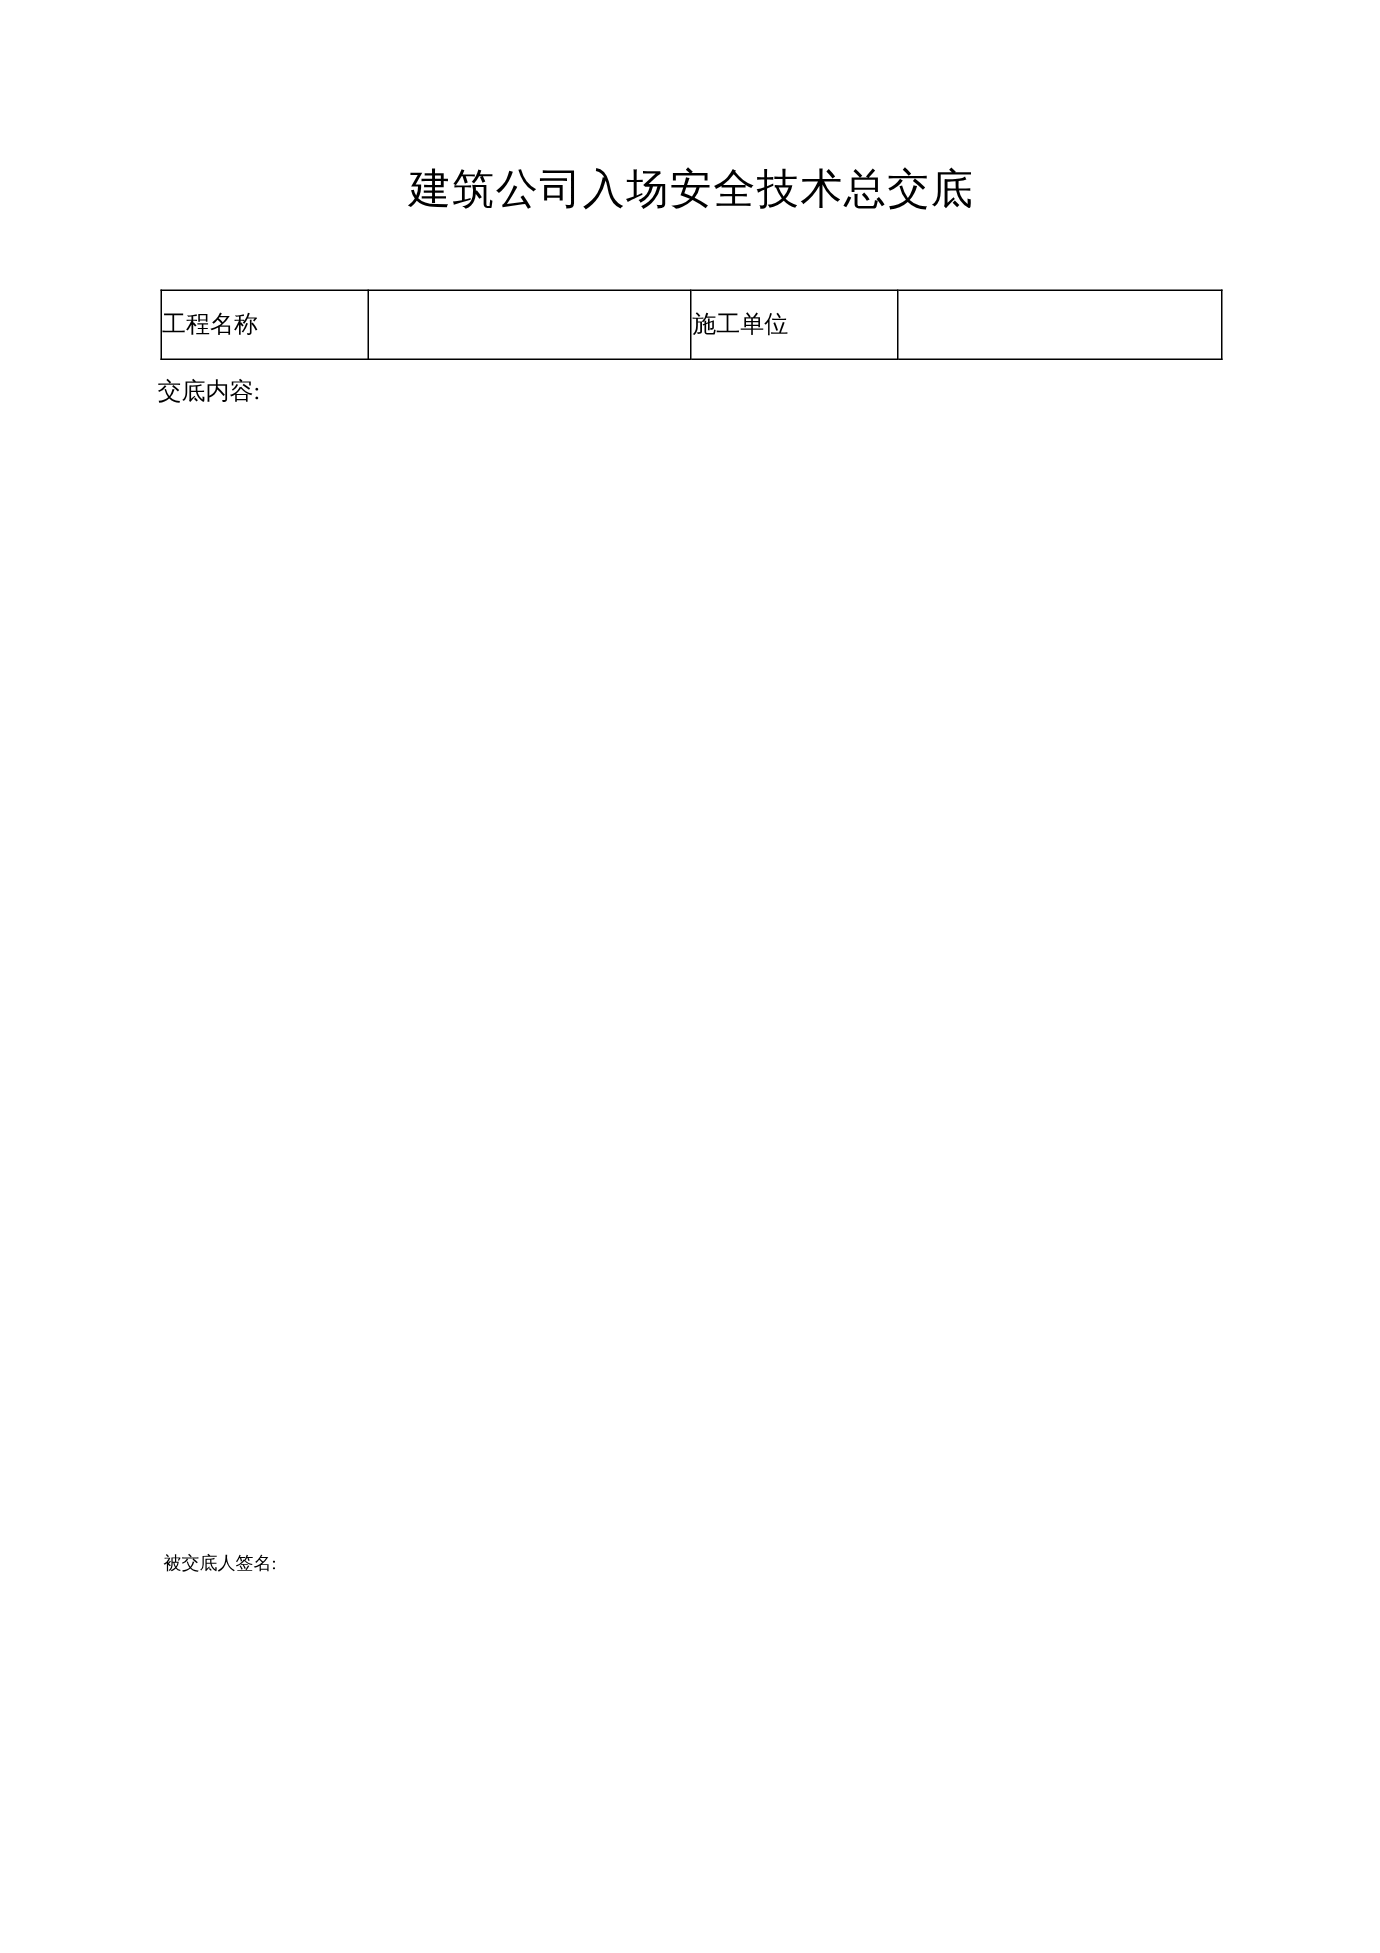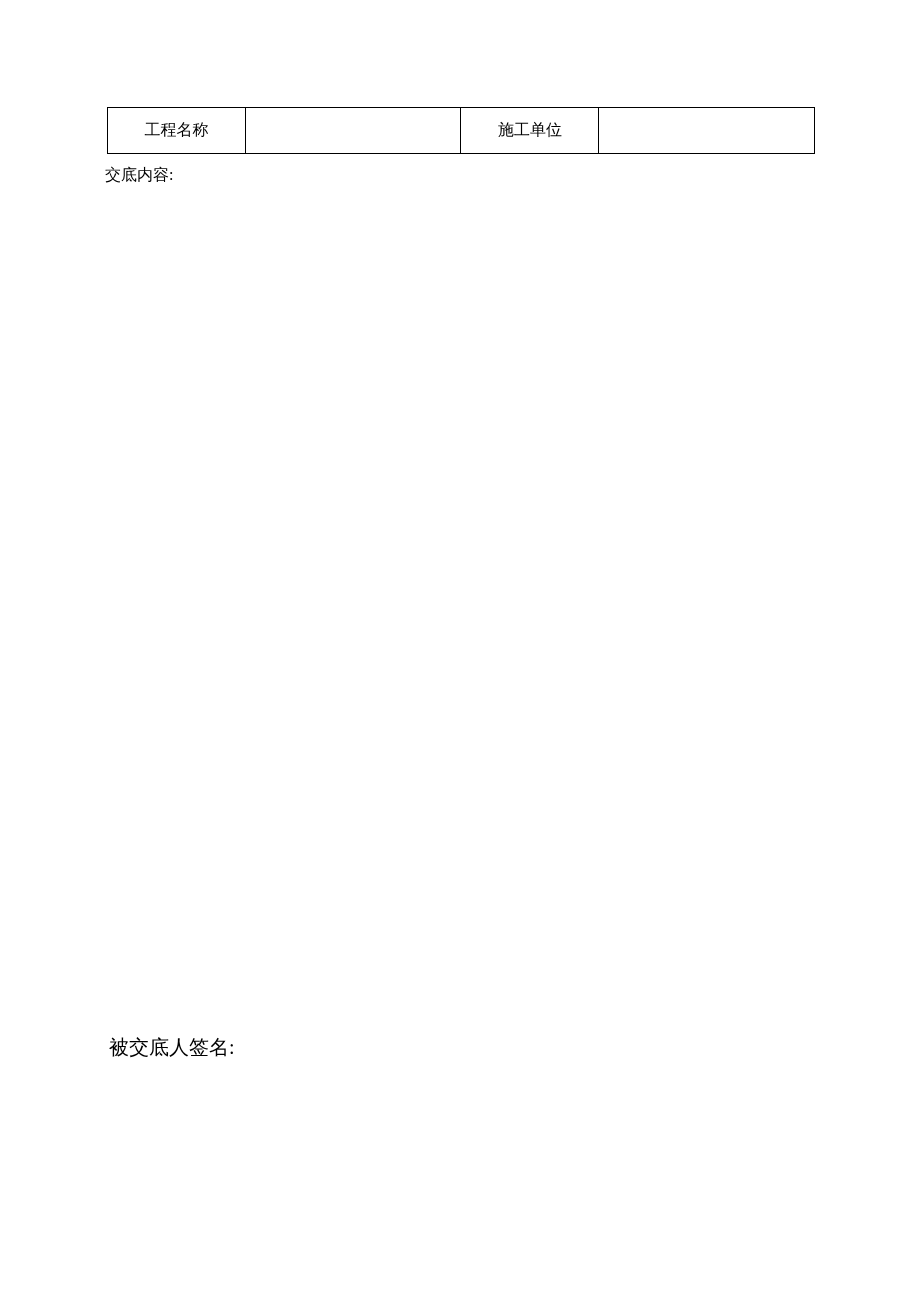--- a/index.html
+++ b/index.html
@@ -27,46 +27,47 @@
       font-family: "SimSun", "宋体", serif;
     }
     table {
       width: 100%;
       border-collapse: collapse;
       margin-bottom: 6px;
     }
     td {
       border: 1px solid #000000;
       height: 46px;
-      text-align: center;
+      text-align: left;
       vertical-align: middle;
       font-size: 16px;
     }
     .label-cell {
       width: 19.5%;
     }
     .value-cell {
       width: 30.5%;
     }
     .content-label {
       font-size: 16px;
       margin-top: 11px;
       margin-left: -2px;
     }
     .signature-label {
       position: absolute;
       top: 1034px;
       left: 109px;
-      font-size: 20px;
+      font-size: 12px;
     }
   </style>
 </head>
 <body>
 
 <div class="page">
+  <h1 class="title">建筑公司入场安全技术总交底</h1>
 
   <table>
     <tbody>
         <tr>
       <td class="label-cell">工程名称</td>
       <td class="value-cell"></td>
       <td class="label-cell">施工单位</td>
       <td class="value-cell"></td>
     </tr>
   </tbody>

